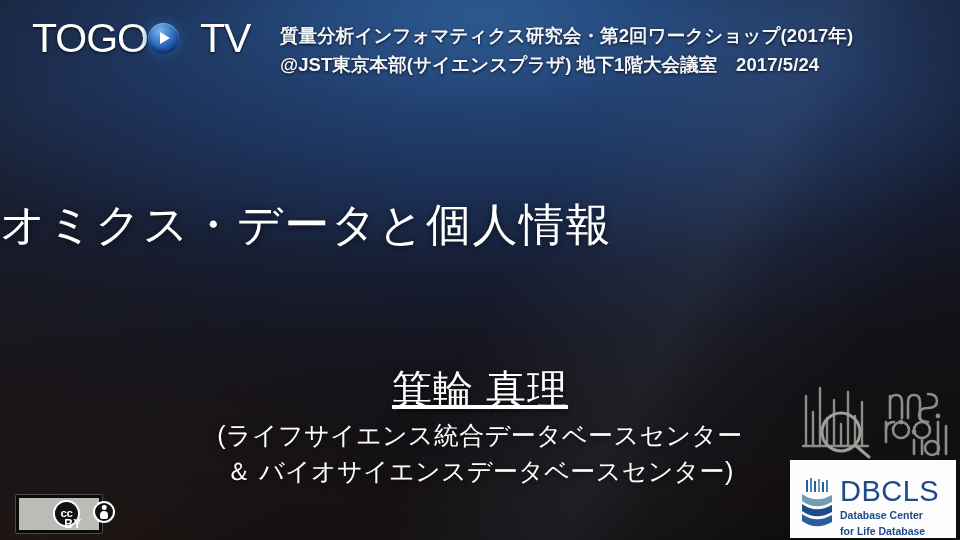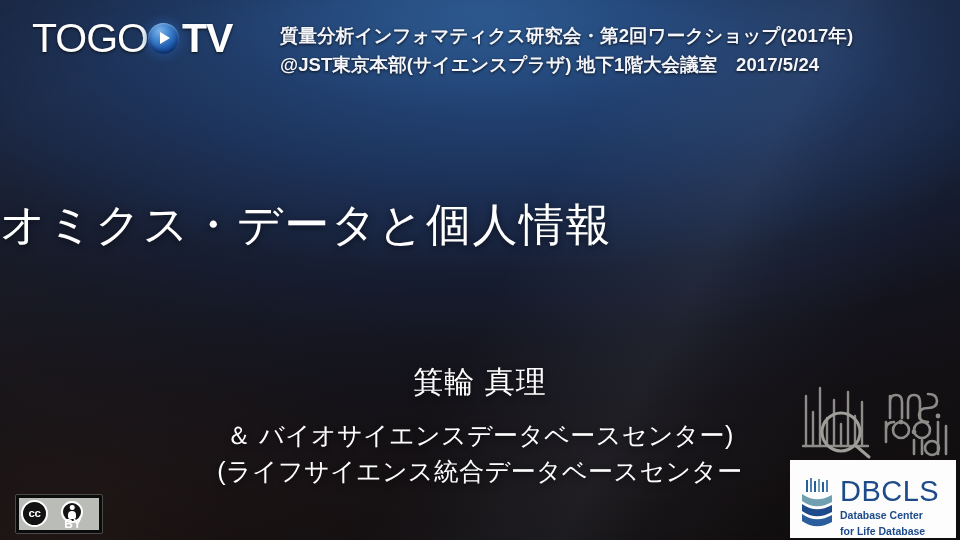--- a/index.html
+++ b/index.html
@@ -75,21 +75,21 @@
     display:flex; align-items:center;
     height:48px;
   }
   .togo-word {
     font-family:"Liberation Sans","DejaVu Sans",sans-serif;
     font-size:41px; font-weight:400; letter-spacing:-1px;
     color:#fdfdfd;
     line-height:1;
     text-shadow:0 1px 3px rgba(0,0,0,0.75);
   }
-  .togo-word.tv { margin-left:2px;font-weight:bold; }
+  .togo-word.tv { margin-left:20px; }
   .play-btn {
     position:relative;
     width:31px; height:31px; border-radius:50%;
     margin:0 1px 0 0;
     background:
       radial-gradient(circle at 38% 26%, #7db4e8 0%, #3f82cd 34%, #1d56a8 62%, #0c2f6e 100%);
     box-shadow:
       0 0 10px 3px rgba(40,96,170,0.48),
       inset 0 1px 2px rgba(190,220,255,0.55),
       inset 0 -2px 4px rgba(0,16,50,0.6);
@@ -128,24 +128,25 @@
     letter-spacing:1.5px;
     line-height:1.2;
     text-shadow:0 2px 7px rgba(0,0,0,0.6);
   }
 
   
   .author {
     position:absolute; left:0; top:362px; width:960px;
     text-align:center;
     color:#ffffff;
-    font-size:30px;
+    font-size:40px;
     font-weight:400;
     letter-spacing:1px;
     text-shadow:0 2px 6px rgba(0,0,0,0.6);
+    text-decoration:underline;
   }
   .affil {
     position:absolute; left:0; top:418px; width:960px;
     text-align:center;
   }
   .affil-line {
     color:#ffffff;
     font-size:25px;
     font-weight:400;
     letter-spacing:0.4px;
@@ -169,20 +170,21 @@
   }
   .cc-circ {
     position:absolute;
     border-radius:50%;
     background:#121212;
     border:2.5px solid #ffffff;
     display:flex; align-items:center; justify-content:center;
     color:#ffffff;
     font-weight:700;
     line-height:1;
+    margin-left:32px;
   }
   .cc-circ.mark-cc {
     left:2px; top:2px; width:27px; height:27px;
     font-size:11.5px; letter-spacing:-0.5px;
   }
   .cc-circ.mark-by {
     left:42px; top:3px; width:22px; height:22px;
   }
   .by-person {
     position:relative; width:13px; height:14px;
@@ -251,22 +253,22 @@
   <div class="event-block">
     <div class="event-line">質量分析インフォマティクス研究会・第2回ワークショップ(2017年)</div>
     <div class="event-line">@JST東京本部(サイエンスプラザ) 地下1階大会議室　2017/5/24</div>
   </div>
 
   <div class="title">オミクス・データと個人情報</div>
 
   <div class="author">箕輪 真理</div>
 
   <div class="affil">
+    <div class="affil-line">(ライフサイエンス統合データベースセンター</div>
     <div class="affil-line">＆ バイオサイエンスデータベースセンター)</div>
-    <div class="affil-line">(ライフサイエンス統合データベースセンター</div>
   </div>
 
   <div class="cc-badge">
     <div class="cc-inner">
       <div class="cc-circ mark-cc">cc</div>
       <div class="cc-circ mark-by">
         <span class="by-person">
           <span class="head"></span>
           <span class="body"></span>
         </span>

